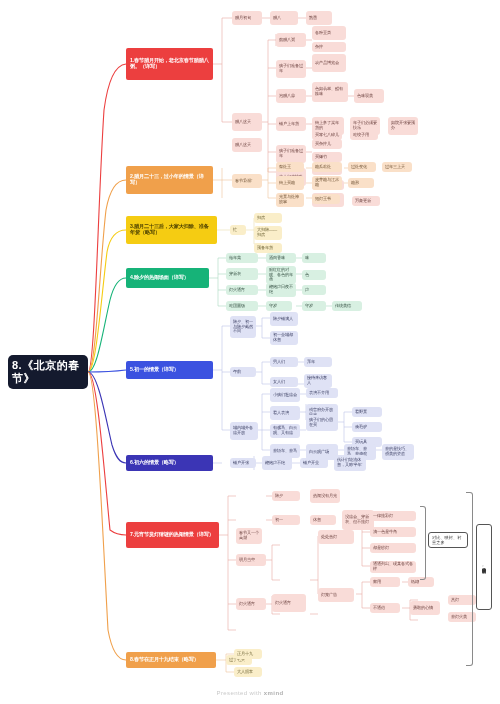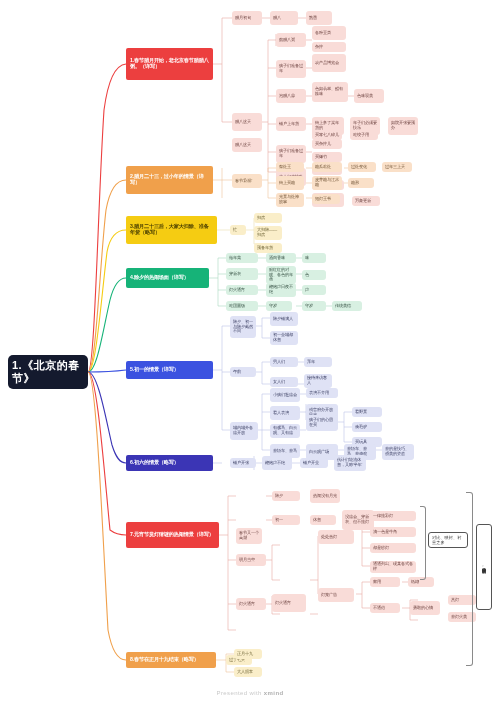--- a/index.html
+++ b/index.html
@@ -239,21 +239,21 @@
     </g>
 
     <g fill="none" stroke="#eec39b" stroke-width="0.6">
       <path d="M216 660 H 226"></path>
       <path d="M226 654 V 672"></path>
       <path d="M226 654 H 234"></path>
         <path d="M226 672 H 234"></path>
     </g>
   </svg>
 
-  <div class="node root" style="left:8px;top:355px;width:80px;height:34px;">1.《北京的春节》</div>
+  <div class="node root" style="left:8px;top:355px;width:80px;height:34px;">8.《北京的春节》</div>
 
   <div class="node lvl1" style="left:126px;top:48px;width:87px;height:32px;background:#ec3f3f;">1.春节腊月开始，老北京春节腊腊八粥。（详写）</div>
   <div class="node lvl1" style="left:126px;top:166px;width:87px;height:28px;background:#f0a04b;">2.腊月二十三，过小年的情景（详写）</div>
   <div class="node lvl1" style="left:126px;top:216px;width:91px;height:28px;background:#f5cc12;color:#4a3f00;">3.腊月二十三后，大家大扫除、准备年货（略写）</div>
   <div class="node lvl1" style="left:126px;top:268px;width:83px;height:20px;background:#16b378;">4.除夕的热闹场面（详写）</div>
   <div class="node lvl1" style="left:126px;top:361px;width:87px;height:18px;background:#3b52e0;">5.初一的情景（详写）</div>
   <div class="node lvl1" style="left:126px;top:455px;width:87px;height:16px;background:#3b35b5;">6.初六的情景（略写）</div>
   <div class="node lvl1" style="left:126px;top:522px;width:93px;height:26px;background:#ec3f3f;">7.元宵节赏灯猜谜的热闹情景（详写）</div>
   <div class="node lvl1" style="left:126px;top:652px;width:90px;height:16px;background:#f0a04b;">8.春节在正月十九结束（略写）</div>
 

